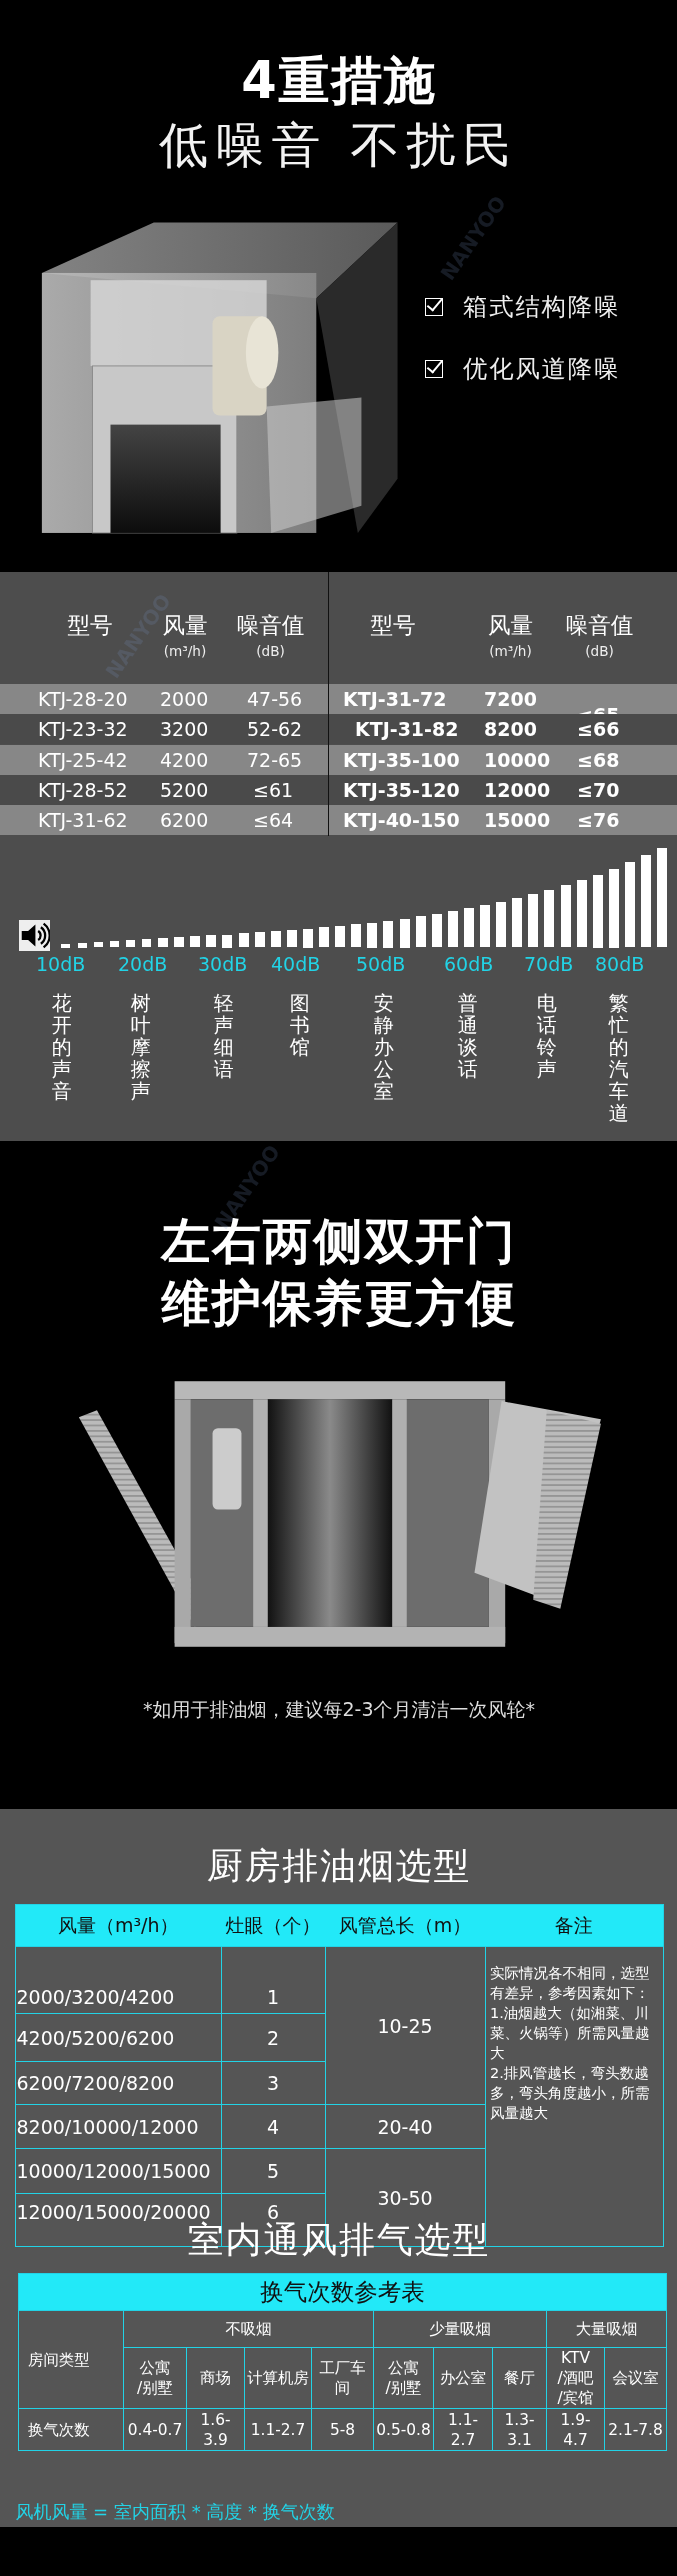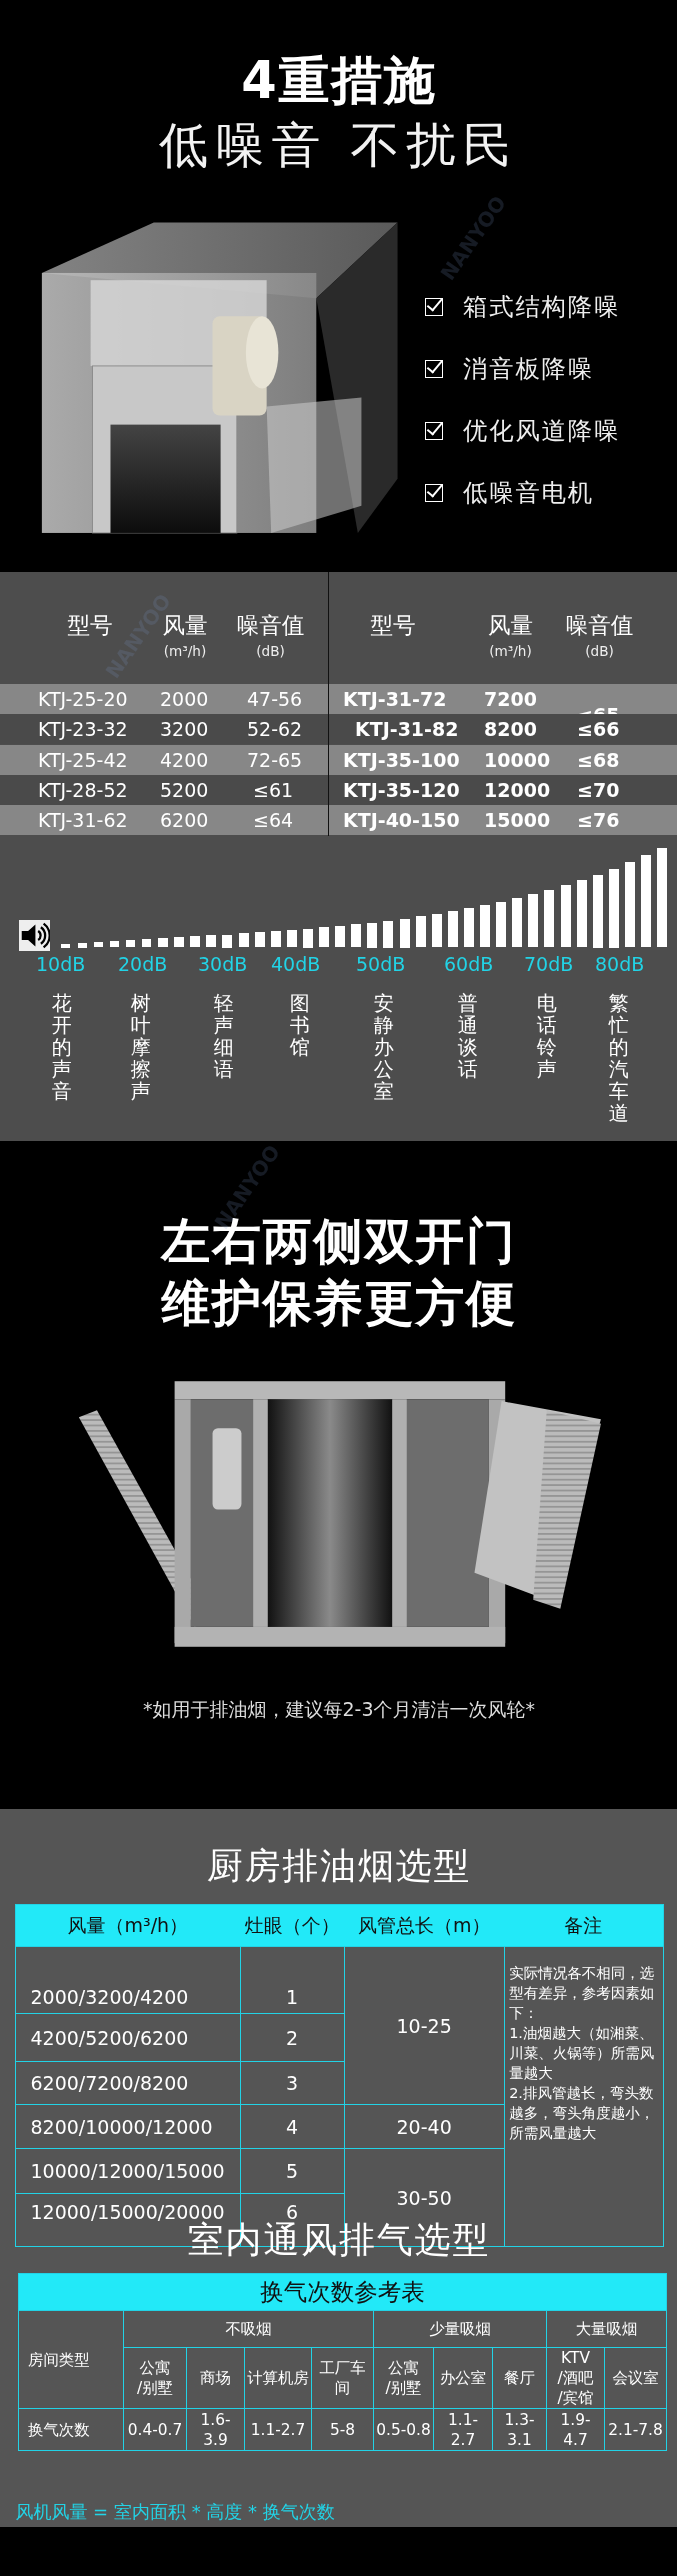--- a/index.html
+++ b/index.html
@@ -38,21 +38,21 @@
   
   .h2 { position:absolute; left:0; width:678px; text-align:center; font-size:49px; line-height:61px; font-weight:bold; letter-spacing:1.8px; }
   .door-box { position:absolute; left:77px; top:1374px; width:524px; height:280px; }
   .note { position:absolute; left:0; width:678px; top:1697px; text-align:center; font-size:19px; color:#ddd; }
 
   
   .h3 { position:absolute; left:0; width:678px; text-align:center; font-size:36px; color:#fff; letter-spacing:1.8px; }
   table { border-collapse:collapse; position:absolute; }
   .k-table { left:14.5px; top:1904px; width:649px; }
   .k-table th { background:#22e9f8; color:#111; font-weight:normal; font-size:19px; height:42px; }
-  .k-table td { border:0.9px solid #22d3e6; color:#fff; font-size:19px; height:31px; padding:0 15px; }
+  .k-table td { border:0.9px solid #22d3e6; color:#fff; font-size:19px; height:31px; padding:0 1px; }
   .k-table td.c { text-align:center; }
   .k-table td.remark { font-size:14.5px; line-height:20px; vertical-align:top; padding:16.3px 5.4px 0 4.5px; }
   .k-table { border:1.8px solid #22d3e6; }
 
   .v-table { left:18px; top:2273px; width:649px; border:0.9px solid #22d3e6; }
   .v-table .cap { background:#22e9f8; color:#111; font-size:23.5px; text-align:center; height:37px; }
   .v-table td { border:0.9px solid #22d3e6; color:#fff; font-size:15.4px; text-align:center; padding:0 1.8px; line-height:20px; }
   .v-table td.lbl { text-align:left; padding-left:9px; }
   .formula { position:absolute; left:15.4px; top:2468px; font-size:18px; color:#22d3e6;margin-top:32px; }
 
@@ -91,47 +91,39 @@
     <polygon points="255,210 360,200 360,320 260,350" fill="#ccc" opacity="0.55"></polygon>
   </svg>
 
   <div class="features">
     <div class="feature">
       <span class="check"></span>
       <span class="feature-text">箱式结构降噪</span>
     </div>
     <div class="feature">
       <span class="check"></span>
-      <span class="feature-text">消音板降噪</span>
-    </div>
-    <div class="feature">
-      <span class="check"></span>
       <span class="feature-text">优化风道降噪</span>
-    </div>
-    <div class="feature">
-      <span class="check"></span>
-      <span class="feature-text">低噪音电机</span>
     </div>
   </div>
 </div>
 
 <div class="sec-gray" style="top:572px;height:569px;background:#4d4d4d;"></div>
 
 <div class="spec-wrap">
 
   <div class="spec-head" style="left:54px;width:72px;"><span>型号</span></div>
   <div class="spec-head" style="left:149px;width:72px;"><span>风量</span><span class="unit">(m³/h)</span></div>
   <div class="spec-head" style="left:230px;width:81px;"><span>噪音值</span><span class="unit">(dB)</span></div>
 
   <div class="spec-head" style="left:357px;width:72px;"><span>型号</span></div>
   <div class="spec-head" style="left:470px;width:81px;"><span>风量</span><span class="unit">(m³/h)</span></div>
   <div class="spec-head" style="left:559px;width:81px;"><span>噪音值</span><span class="unit">(dB)</span></div>
 
   <div class="spec-row light" style="top:112px;">
-    <span class="spec-cell" style="left:38px;">KTJ-25-20</span>
+    <span class="spec-cell" style="left:38px;">KTJ-28-20</span>
     <span class="spec-cell" style="left:160px;">2000</span>
     <span class="spec-cell" style="left:247px;">47-56</span>
     <span class="spec-cell" style="left:343px;font-weight:bold;">KTJ-31-72</span>
     <span class="spec-cell" style="left:484px;font-weight:bold;">7200</span>
     <span class="spec-cell" style="left:577px;font-weight:bold;margin-top:16px;">≤65</span>
   </div>
   <div class="spec-row dark" style="top:142px;">
     <span class="spec-cell" style="left:38px;">KTJ-23-32</span>
     <span class="spec-cell" style="left:160px;">3200</span>
     <span class="spec-cell" style="left:247px;">52-62</span>

